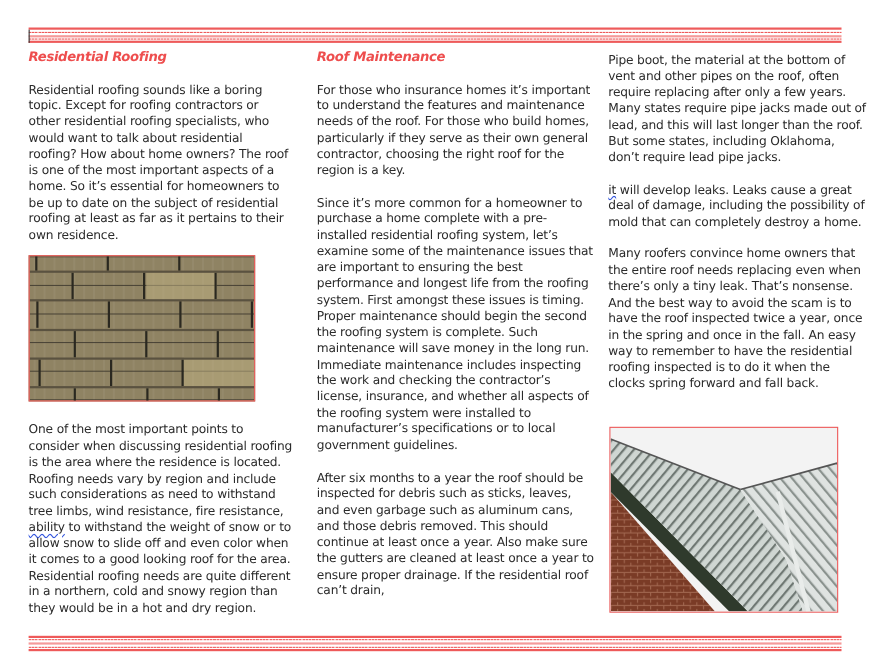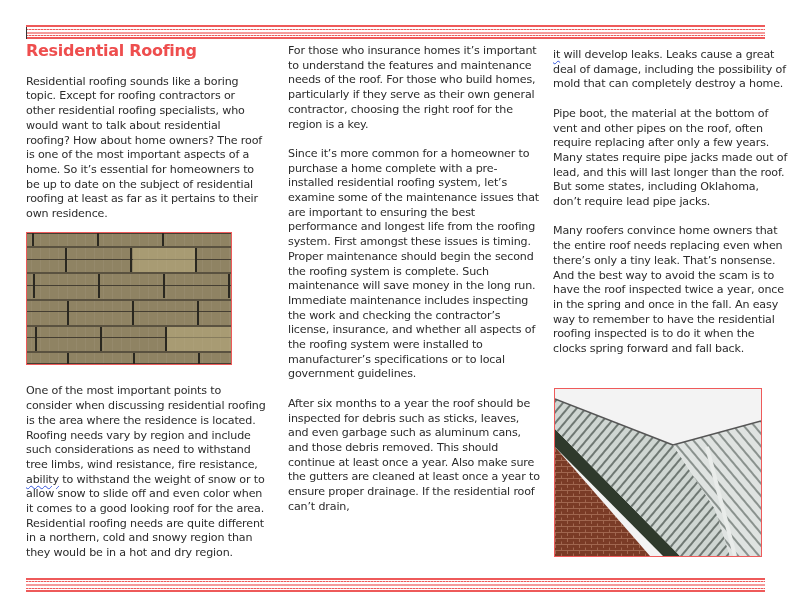--- a/index.html
+++ b/index.html
@@ -9,21 +9,21 @@
   .stripes .s { position: absolute; left: 0; right: 0; }
   .solid { height: 2px; background: #ee5a5a; }
   .dash { height: 1px; background: repeating-linear-gradient(90deg, #ee5a5a 0 2px, #f7b0b0 2px 3px); }
   .pale { height: 2px; background: #f59a9a; }
   .cursor-bar { position: absolute; left: 26px; top: 27px; width: 1px; height: 12px; background: #333; }
 
   .col { position: absolute; top: 44px; font-size: 11.1px; line-height: 14.7px; letter-spacing: -0.15px; }
   .col1 { left: 26px; width: 240px; }
   .col2 { left: 288px; width: 252px; }
   .col3 { left: 553px; width: 236px; top: 48px; }
-  .heading { color: #ee4e4e; font-weight: bold; font-size: 16px; margin: 0 0 16px 0; letter-spacing: -0.3px; }
+  .heading { color: #ee4e4e; font-weight: bold; font-size: 12px; margin: 0 0 16px 0; letter-spacing: -0.3px; font-style: italic; }
   p { margin: 0 0 14.7px 0; }
   .squig { text-decoration: underline wavy #3355dd; text-decoration-thickness: 1px; text-underline-offset: 2px; }
 
   .img { position: absolute; border: 1px solid #ee5a5a; box-sizing: border-box; overflow: hidden; }
   .shingle { left: 26px; top: 232px; width: 206px; height: 133px;
     background-color: #8f8363;
     background-image:
       linear-gradient(180deg, rgba(60,55,45,0.9) 0 1px, transparent 1px),
       repeating-linear-gradient(90deg, transparent 0 4px, rgba(255,255,255,0.05) 4px 5px, transparent 5px 9px);
     background-size: 100% 26px, 9px 9px; }
@@ -79,28 +79,29 @@
       <div class="tab" style="left:40px"></div>
       <div class="tab" style="left:106px"></div>
       <div class="tab" style="left:171px"></div>
     </div>
   <div style="position:absolute;left:5px;top:0;width:2px;height:13px;background:#2a2820"></div>
   <div style="position:absolute;left:70px;top:0;width:2px;height:13px;background:#2a2820"></div>
   <div style="position:absolute;left:135px;top:0;width:2px;height:13px;background:#2a2820"></div>
 </div>
 
 <div class="col col2">
+  <div class="heading">Roof Maintenance</div>
   <p>For those who insurance homes it’s important to understand the features and maintenance needs of the roof.  For those who build homes, particularly if they serve as their own general contractor, choosing the right roof for the region is a key.</p>
   <p>Since it’s more common for a homeowner to purchase a home complete with a pre-installed residential roofing system, let’s examine some of the maintenance issues that are important to ensuring the best performance and longest life from the roofing system.  First amongst these issues is timing.  Proper maintenance should begin the second the roofing system is complete.  Such maintenance will save money in the long run.  Immediate maintenance includes inspecting the work and checking the contractor’s license, insurance, and whether all aspects of the roofing system were installed to manufacturer’s specifications or to local government guidelines.</p>
   <p>After six months to a year the roof should be inspected for debris such as sticks, leaves, and even garbage such as aluminum cans, and those debris removed.  This should continue at least once a year.  Also make sure the gutters are cleaned at least once a year to ensure proper drainage.  If the residential roof can’t drain,</p>
 </div>
 
 <div class="col col3">
+  <p>Pipe boot, the material at the bottom of vent and other pipes on the roof, often require replacing after only a few years.  Many states require pipe jacks made out of lead, and this will last longer than the roof.  But some states, including Oklahoma, don’t require lead pipe jacks.</p>
   <p><span class="squig">it</span><span> will develop leaks.  Leaks cause a great deal of damage, including the possibility of mold that can completely destroy a home.</span></p>
-  <p>Pipe boot, the material at the bottom of vent and other pipes on the roof, often require replacing after only a few years.  Many states require pipe jacks made out of lead, and this will last longer than the roof.  But some states, including Oklahoma, don’t require lead pipe jacks.</p>
   <p>Many roofers convince home owners that the entire roof needs replacing even when there’s only a tiny leak.  That’s nonsense.  And the best way to avoid the scam is to have the roof inspected twice a year, once in the spring and once in the fall.  An easy way to remember to have the residential roofing inspected is to do it when the clocks spring forward and fall back.</p>
 </div>
 
 <div class="img metal" title="Metal standing-seam roof over brick wall">
   <svg width="206" height="167" viewBox="0 0 206 167">
     <defs>
       <pattern id="ribs" patternUnits="userSpaceOnUse" width="7" height="7" patternTransform="rotate(40)">
         <rect width="7" height="7" fill="#cfd6d2"></rect>
         <rect width="2" height="7" fill="#6f7873"></rect>
       </pattern>

